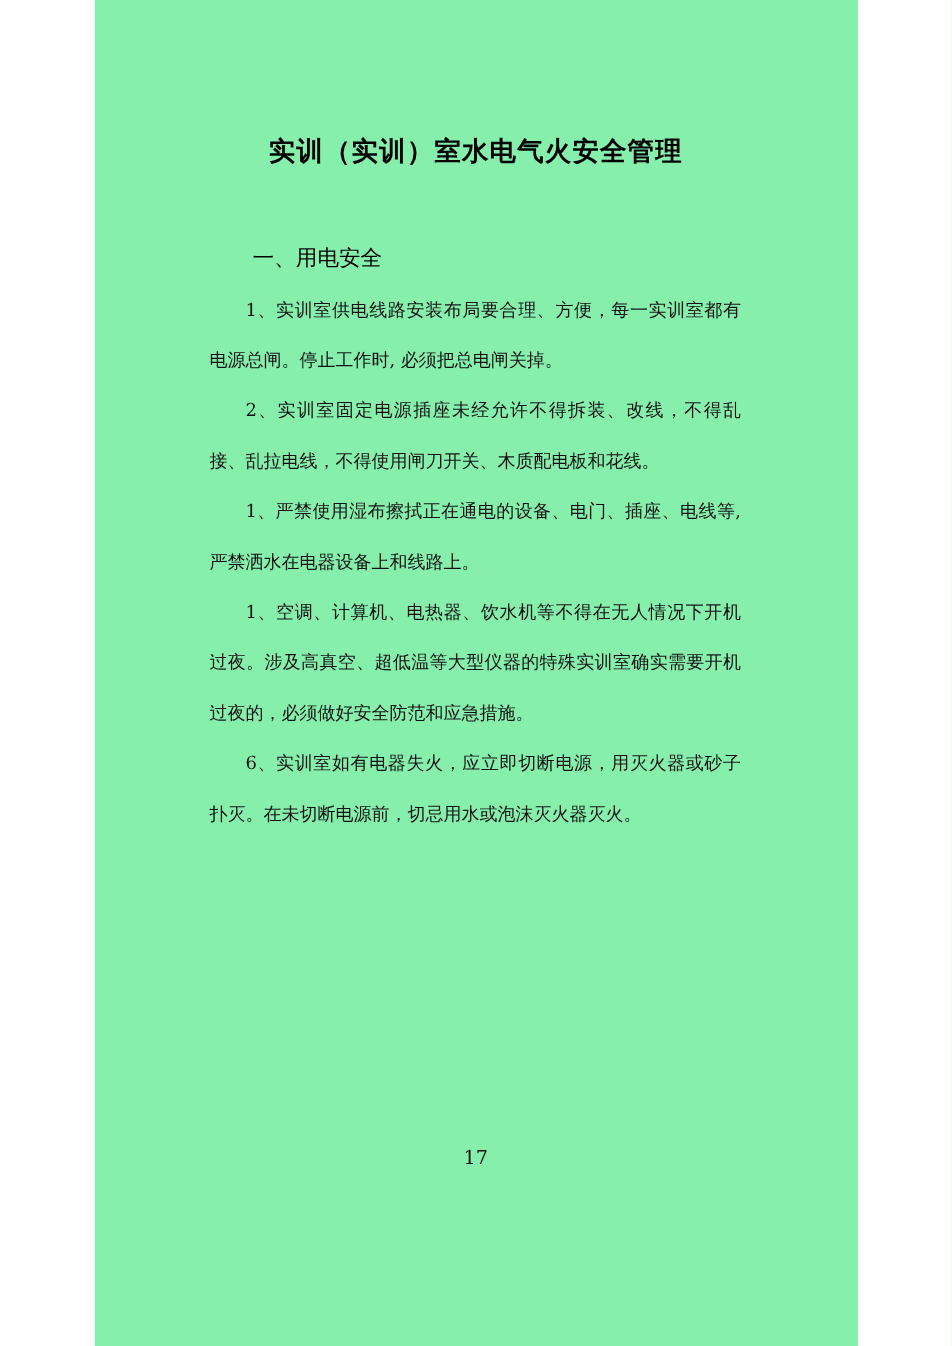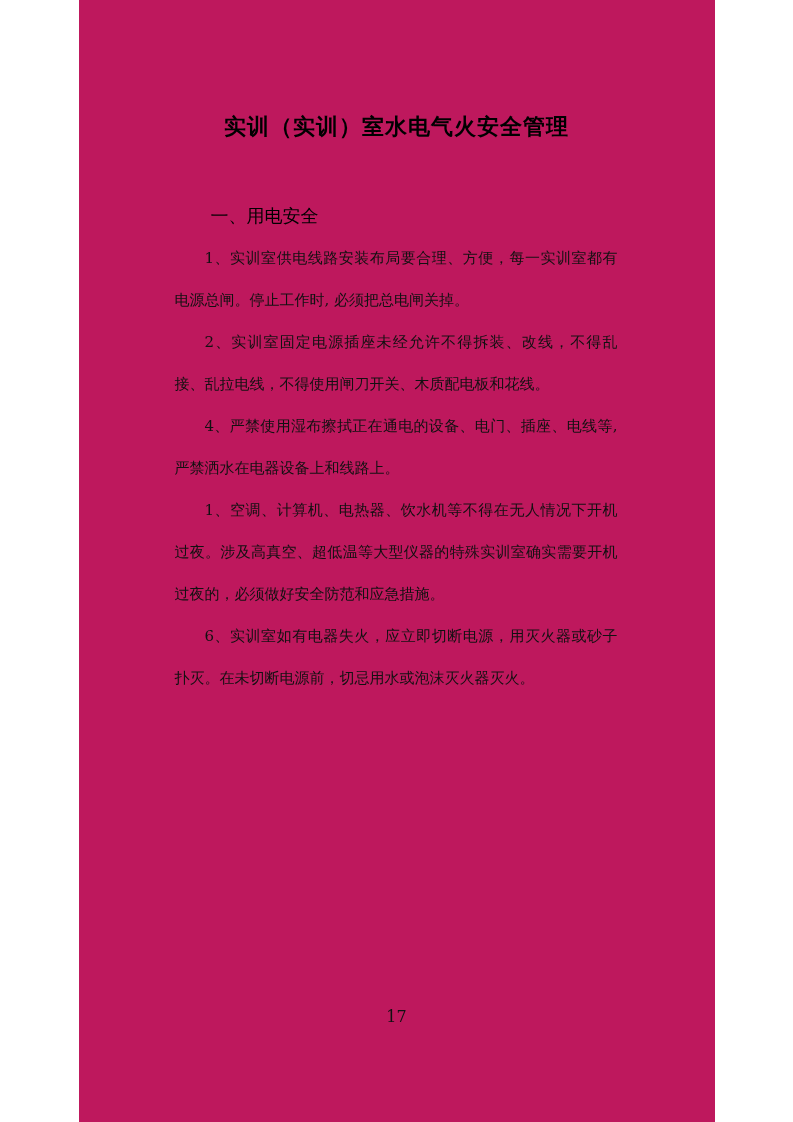--- a/index.html
+++ b/index.html
@@ -4,21 +4,21 @@
 <style>
   html, body {
     margin: 0;
     padding: 0;
     background: #ffffff;
   }
   .page {
     position: relative;
     width: 636px;
     height: 1122px;
-    background: #be185d;
+    background: #86efac;
     color: #111111;
     overflow: hidden;
     margin: 0 auto;
   }
   .doc-title {
     margin: 0;
     padding-top: 112px;
     text-align: center;
     font-family: "DejaVu Sans", "Liberation Sans", sans-serif;
     font-weight: bold;
@@ -46,41 +46,41 @@
     margin: 0;
     font-family: "DejaVu Serif", "Liberation Serif", serif;
     font-size: 15px;
     line-height: 42px;
     text-align: justify;
     text-indent: 2em;
     color: #111111;
   }
   .page-number {
     position: absolute;
-    top: 1006px;
+    top: 954px;
     left: 0;
     width: 100%;
     text-align: center;
     font-family: "DejaVu Serif", "Liberation Serif", serif;
     font-size: 16px;
     line-height: 22px;
     color: #111111;
   }
 </style>
 </head>
 <body>
 
 <div class="page">
   <h1 class="doc-title">实训（实训）室水电气火安全管理</h1>
 
   <div class="content">
     <h2 class="section-heading first">一、用电安全</h2>
 
     <p class="body-para">1、实训室供电线路安装布局要合理、方便，每一实训室都有电源总闸。停止工作时, 必须把总电闸关掉。</p>
     <p class="body-para">2、实训室固定电源插座未经允许不得拆装、改线，不得乱接、乱拉电线，不得使用闸刀开关、木质配电板和花线。</p>
-    <p class="body-para">4、严禁使用湿布擦拭正在通电的设备、电门、插座、电线等, 严禁洒水在电器设备上和线路上。</p>
+    <p class="body-para">1、严禁使用湿布擦拭正在通电的设备、电门、插座、电线等, 严禁洒水在电器设备上和线路上。</p>
     <p class="body-para">1、空调、计算机、电热器、饮水机等不得在无人情况下开机过夜。涉及高真空、超低温等大型仪器的特殊实训室确实需要开机过夜的，必须做好安全防范和应急措施。</p>
     <p class="body-para">6、实训室如有电器失火，应立即切断电源，用灭火器或砂子扑灭。在未切断电源前，切忌用水或泡沫灭火器灭火。</p>
 
   </div>
 
   <div class="page-number">17</div>
 </div>
 
 </body></html>

